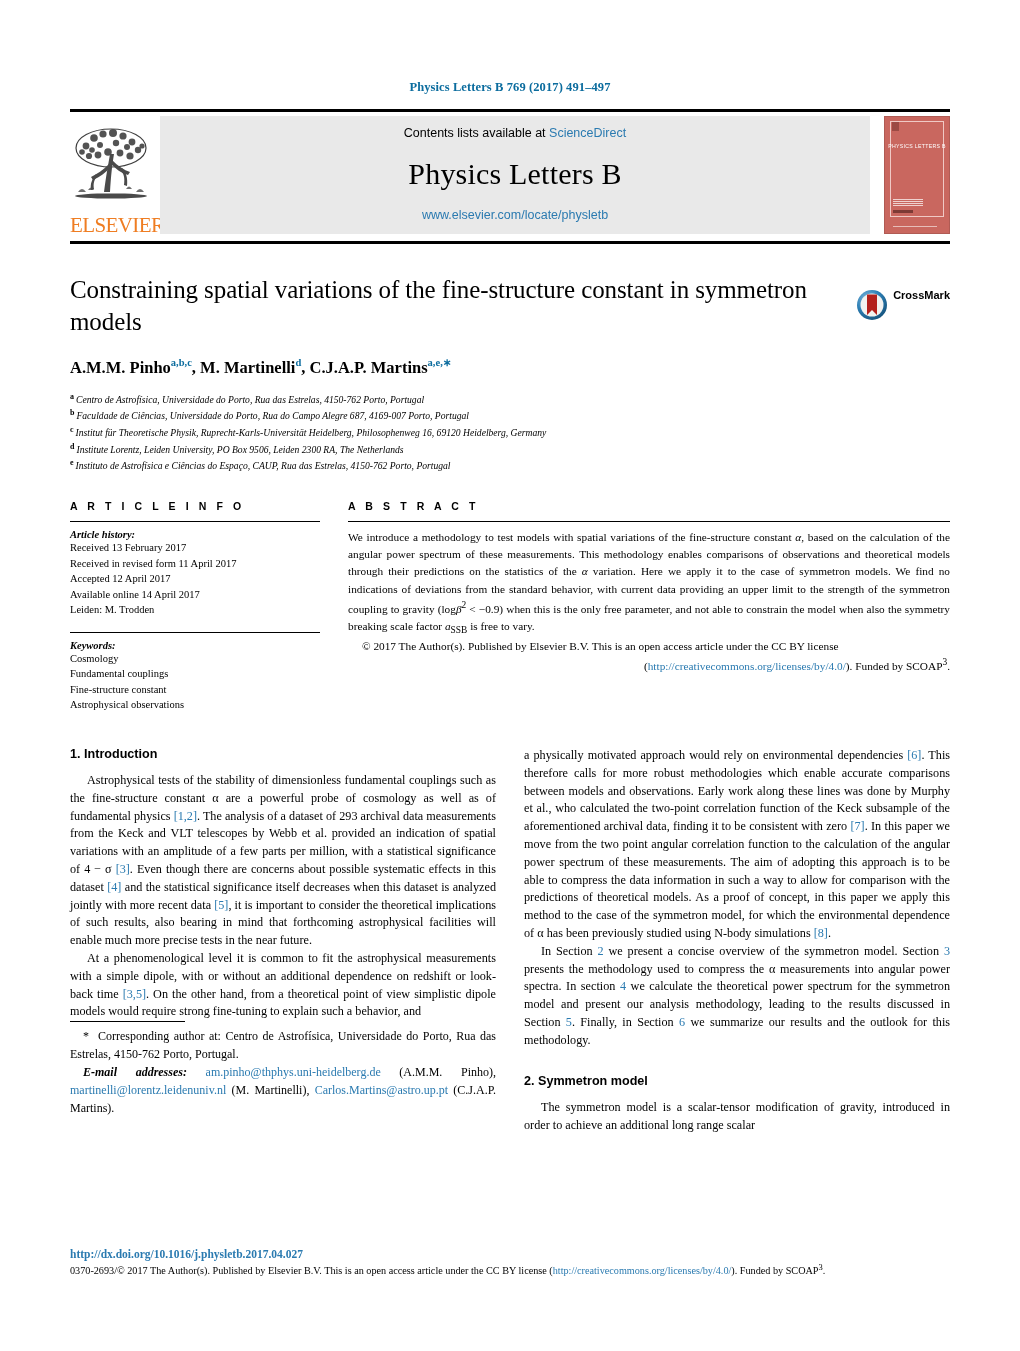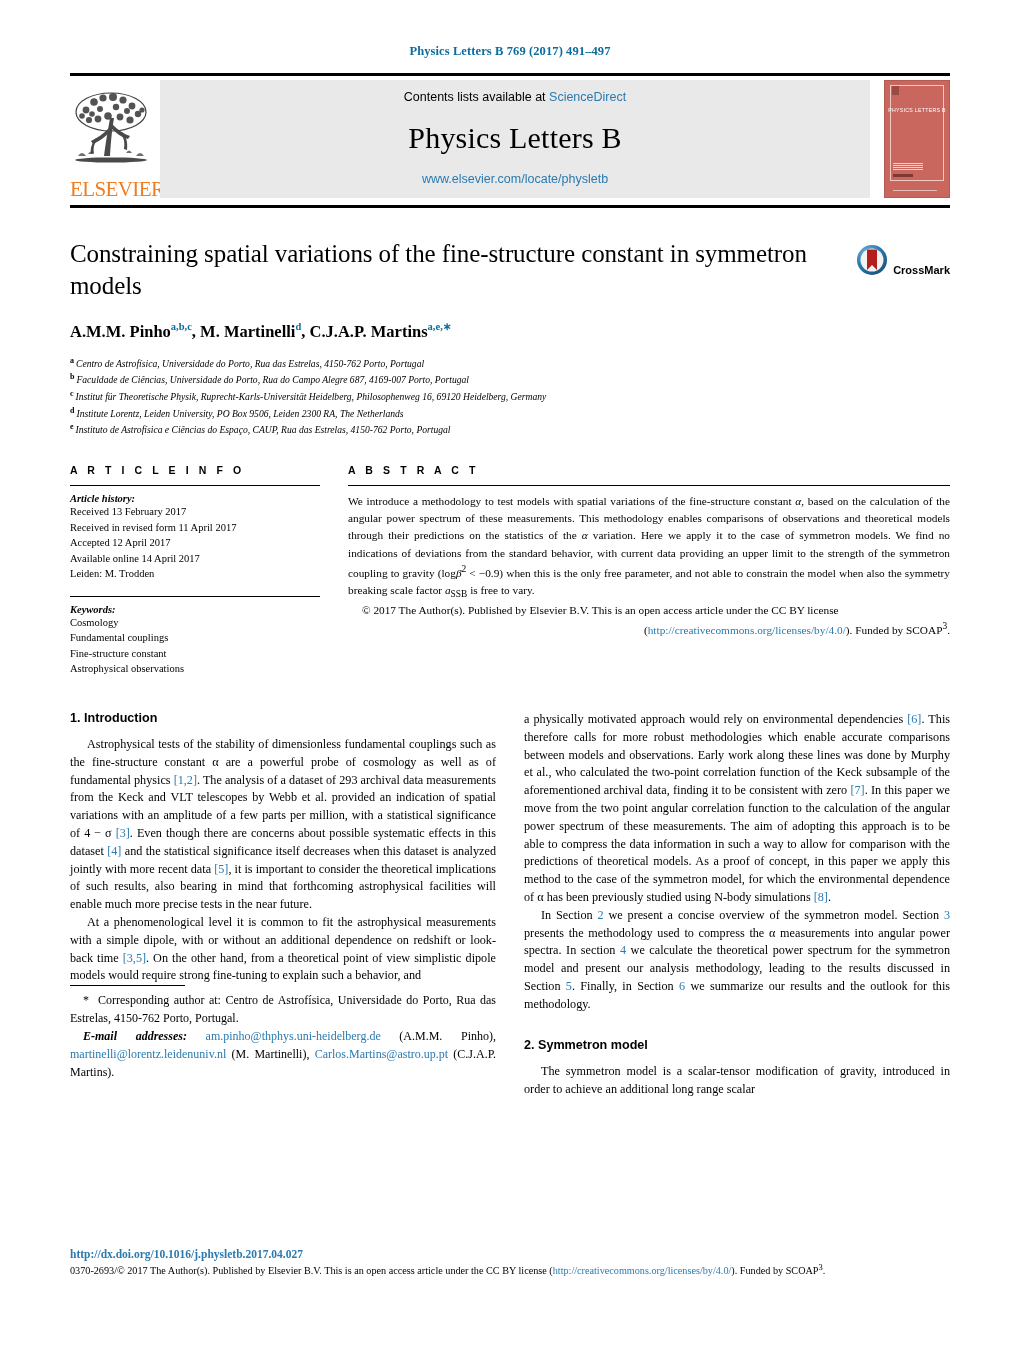--- a/index.html
+++ b/index.html
@@ -22,21 +22,21 @@
     box-sizing: border-box;
     padding: 0 70px;
   }
 
   
   .runhead {
     text-align: center;
     color: #0b6c9e;
     font-size: 12.5px;
     font-weight: bold;
-    padding-top: 44px;
+    padding-top: 80px;
     letter-spacing: .1px;
   }
 
   
   .masthead {
     margin-top: 14px;
     border-top: 3px solid #000;
     display: flex;
     align-items: stretch;
     height: 126px;
@@ -155,22 +155,22 @@
   }
   .affiliations .lab {
     font-style: normal;
     font-weight: bold;
     font-size: 8px;
     vertical-align: super;
     margin-right: 2px;
   }
   .crossmark {
     position: absolute;
-    right: 0; top: 6px;
-    display: flex; align-items: flex-end;
+    right: 0; top: 15px;
+    display: flex; align-items: flex-start;
   }
   .cm-text {
     font-size: 11px; font-weight: bold;
     font-family: "Liberation Sans", sans-serif;
     margin-left: 5px;
   }
 
   
   .inforow {
     margin-top: 26px;

